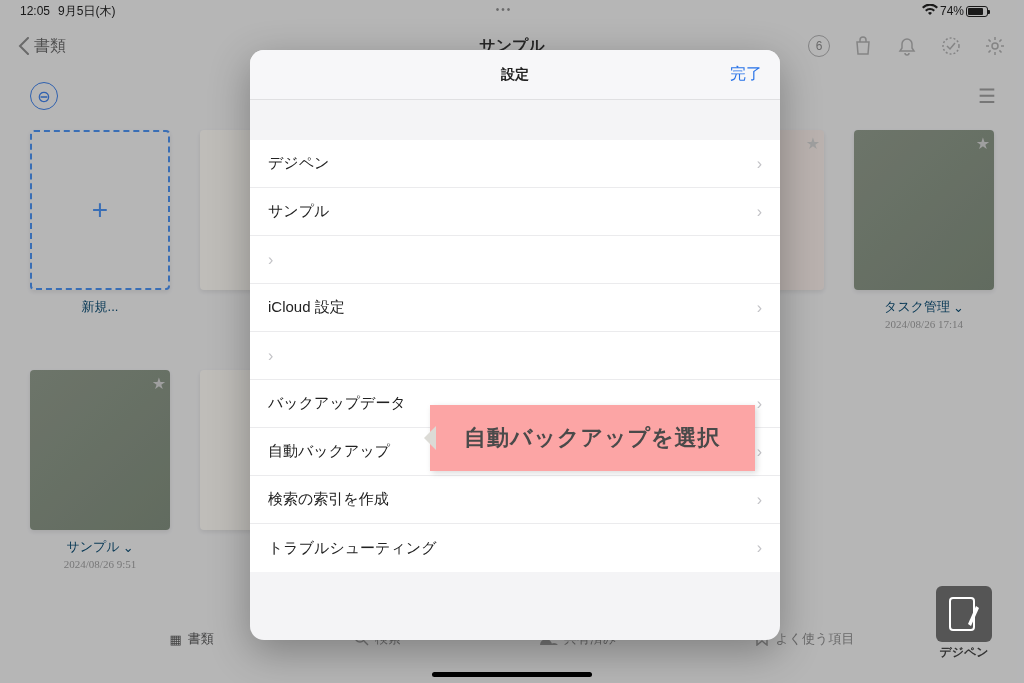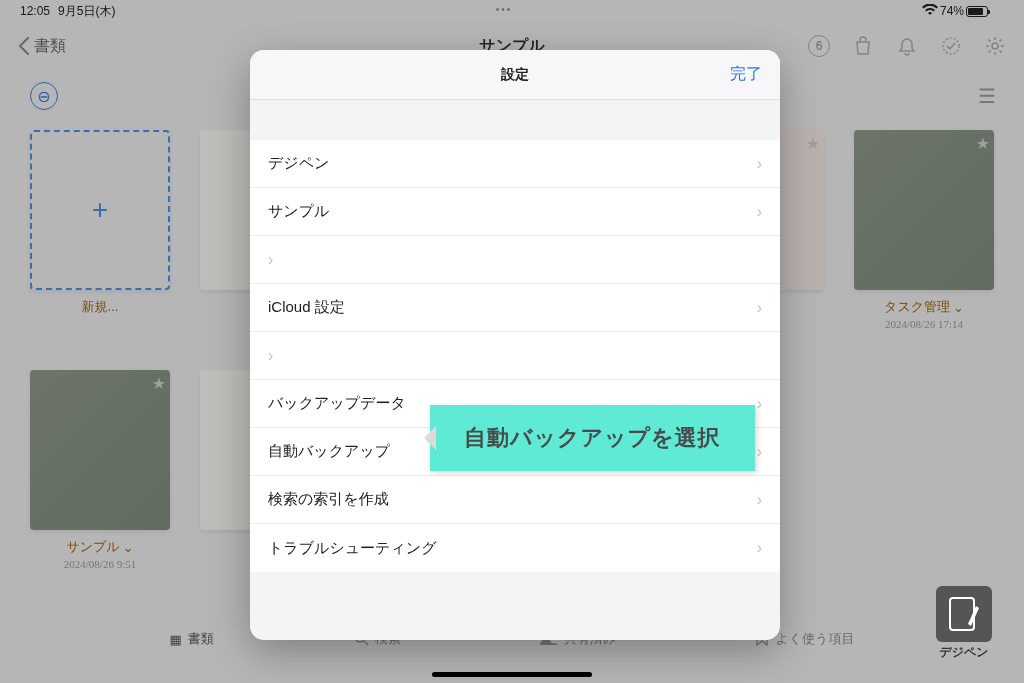--- a/index.html
+++ b/index.html
@@ -46,21 +46,21 @@
   }
   .row { display:flex; gap:30px; margin-bottom:40px;}
   .doc-item { width:140px; display:flex; flex-direction:column; align-items:center; }
   .doc-thumb { width:140px; height:160px; background:#fff; border-radius:4px; position:relative; box-shadow:0 2px 4px rgba(0,0,0,0.08);}
   .doc-thumb.new { border:2px dashed #4a8de8; background:transparent; display:flex; align-items:center; justify-content:center; color:#4a8de8; font-size:28px; }
   .doc-thumb.green { background:linear-gradient(135deg,#8c9688,#7d8a7a); }
   .doc-thumb.green2 { background:linear-gradient(135deg,#8c9688,#7d8a7a); }
   .doc-thumb.paper { background:#f5f3ee; }
   .doc-thumb.pink { background:#efe5e0; }
   .star-corner { position:absolute; top:4px; right:4px; color:#ccc; font-size:16px;}
-  .doc-label { margin-top:8px; font-size:13px; color:#a16207; display:flex; align-items:center; gap:3px;}
+  .doc-label { margin-top:8px; font-size:13px; color:#0c4a6e; display:flex; align-items:center; gap:3px;}
   .doc-date { font-size:11px; color:#999; margin-top:2px;font-family:Liberation Serif, serif;}
 
   
   .tab-bar {
     position:absolute; bottom:20px; left:0; right:0; height:48px;
     display:flex; justify-content:space-around; align-items:center;
     padding:0 100px;
   }
   .tab-item { display:flex; align-items:center; gap:6px; color:#888; font-size:13px;}
   .tab-item.active { color:#555; font-weight:500;}
@@ -86,21 +86,21 @@
   .modal-row {
     height:48px; display:flex; align-items:center; justify-content:space-between;
     padding:0 18px; border-bottom:1px solid #ebebed; font-size:15px; color:#222;
   }
   .modal-row:last-child{ border-bottom:0;}
   .chev { color:#c3c3c7; font-size:16px;}
 
   
   .callout {
     position:absolute; left:430px; top:405px;
-    padding:18px 34px; background:#5eead4; color:#4a4a4a;
+    padding:18px 34px; background:#fca5a5; color:#4a4a4a;
     font-size:22px; font-weight:700; letter-spacing:1px;
     box-shadow:2px 2px 6px rgba(0,0,0,0.15);
   }
   .callout::before {
     content:""; position:absolute; left:-18px; top:50%; transform:translateY(-50%);
     border:12px solid transparent; border-right-color:#dcdbd6;
   }
 
   
   .wm {

